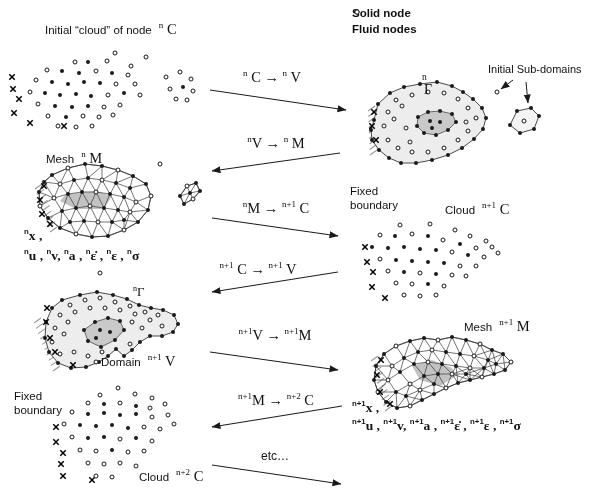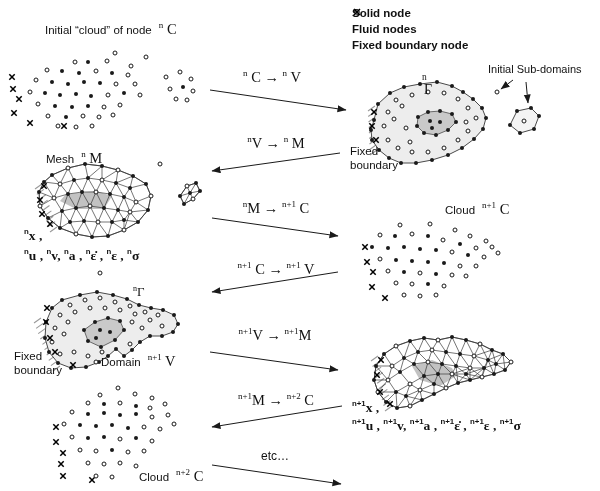--- a/index.html
+++ b/index.html
@@ -9,21 +9,21 @@
   .lbl{position:absolute;line-height:1.2;white-space:nowrap;color:#111;}
   .t-sans{font-family:"Liberation Sans","DejaVu Sans",sans-serif;font-size:11.5px;}
   .t-serif{font-family:"Liberation Serif","DejaVu Serif",serif;font-size:14.5px;margin-left:12px;}
   .sym{margin-left:7px;}
   .sup{font-size:62%;vertical-align:super;}
   .bv{font-weight:bold;}
   .alabel{font-family:"Liberation Serif","DejaVu Serif",serif;font-size:14.5px;transform:translateX(-50%);}
   .etclabel{font-family:"Liberation Sans","DejaVu Sans",sans-serif;font-size:12px;transform:translateX(-50%);}
   .vars{font-family:"Liberation Serif","DejaVu Serif",serif;font-size:13.5px;font-weight:bold;}
   .vars .sup{font-family:"Liberation Sans","DejaVu Sans",sans-serif;font-size:58%;font-weight:bold;}
-  .fb{font-size:11.5px;white-space:pre-line;line-height:1.25;}
+  .fb{font-size:11.5px;white-space:pre-line;line-height:1.25;margin-top:40px;}
   .legend{position:absolute;display:flex;flex-direction:column;gap:3px;}
   .legend-row{display:flex;align-items:center;gap:7px;height:13px;font-weight:bold;font-size:11.5px;}
   .gammacol{display:flex;flex-direction:column;align-items:flex-start;font-family:"Liberation Serif","DejaVu Serif",serif;}
   .g-n{font-size:9.5px;line-height:1;margin-left:2px;}
   .g-g{font-size:14px;line-height:1.05;margin-left:4px;}
 </style>
 </head>
 <body>
 
 <div class="fig">
@@ -783,32 +783,26 @@
           <circle cx="5" cy="6" r="2.4" fill="#111"></circle>
         </svg>
       <span>Solid node</span>
     </div>
     <div class="legend-row">
       <svg width="10" height="10">
           <circle cx="5" cy="6" r="2.2" fill="#fff" stroke="#111" stroke-width="1"></circle>
         </svg>
       <span>Fluid nodes</span>
     </div>
-    <div class="legend-row">
-      <svg width="10" height="10">
-          <path d="M2,3 L8,9 M2,9 L8,3" stroke="#000" stroke-width="1.5"></path>
-        </svg>
-      <span>Fixed boundary node</span>
-    </div>
   </div>
 
   <div class="lbl alabel" style="left:272px;top:68px"><span class="sup">n</span><span> C → </span><span class="sup">n</span><span> V</span></div>
   <div class="lbl alabel" style="left:276px;top:134px"><span class="sup">n</span><span>V → </span><span class="sup">n</span><span> M</span></div>
   <div class="lbl alabel" style="left:276px;top:199px"><span class="sup">n</span><span>M → </span><span class="sup">n+1</span><span> C</span></div>
-  <div class="lbl alabel" style="left:276px;top:260px"><span class="sup">n+1</span><span> C → </span><span class="sup">n+1</span><span> V</span></div>
+  <div class="lbl alabel" style="left:258px;top:260px"><span class="sup">n+1</span><span> C → </span><span class="sup">n+1</span><span> V</span></div>
   <div class="lbl alabel" style="left:275px;top:326px"><span class="sup">n+1</span><span>V → </span><span class="sup">n+1</span><span>M</span></div>
   <div class="lbl alabel" style="left:276px;top:391px"><span class="sup">n+1</span><span>M → </span><span class="sup">n+2</span><span> C</span></div>
   <div class="lbl etclabel" style="left:275px;top:449px"><span>etc…</span></div>
 
   <div class="lbl t-sans" style="left:488px;top:63px;font-size:11px">Initial Sub-domains</div>
   <div class="lbl gammacol" style="left:420px;top:73px">
     <span class="g-n">n</span>
     <span class="g-g">Γ</span>
   </div>
   <div class="lbl fb" style="left:350px;top:144px">Fixed
@@ -824,20 +818,23 @@
     <span class="t-sans">Cloud</span><span class="t-serif sym"><span class="sup">n+1</span><span> C</span></span>
   </div>
 
   <div class="lbl t-serif" style="left:121px;top:284px;font-size:13px"><span class="sup">n</span><span>Γ</span></div>
   <div class="lbl fb" style="left:14px;top:349px">Fixed
 boundary</div>
   <div class="lbl" style="left:101px;top:351px">
     <span class="t-sans">Domain</span><span class="t-serif sym"><span class="sup">n+1</span><span> V</span></span>
   </div>
 
+  <div class="lbl" style="left:464px;top:316px">
+    <span class="t-sans">Mesh</span><span class="t-serif sym"><span class="sup">n+1</span><span> M</span></span>
+  </div>
   <div class="lbl vars" style="left:352px;top:399px"><span class="sup">n+1</span><span class="bv">x</span><span> ,</span></div>
   <div class="lbl vars" style="left:352px;top:417px"><span class="sup">n+1</span><span class="bv">u</span><span> , </span><span class="sup">n+1</span><span class="bv">v</span><span>, </span><span class="sup">n+1</span><span class="bv">a</span><span> , </span><span class="sup">n+1</span><span class="bv">ε̇</span><span> , </span><span class="sup">n+1</span><span class="bv">ε</span><span> , </span><span class="sup">n+1</span><span class="bv">σ</span></div>
 
   <div class="lbl" style="left:139px;top:466px">
     <span class="t-sans">Cloud</span><span class="t-serif sym"><span class="sup">n+2</span><span> C</span></span>
   </div>
 
 </div>
 
 </body></html>

